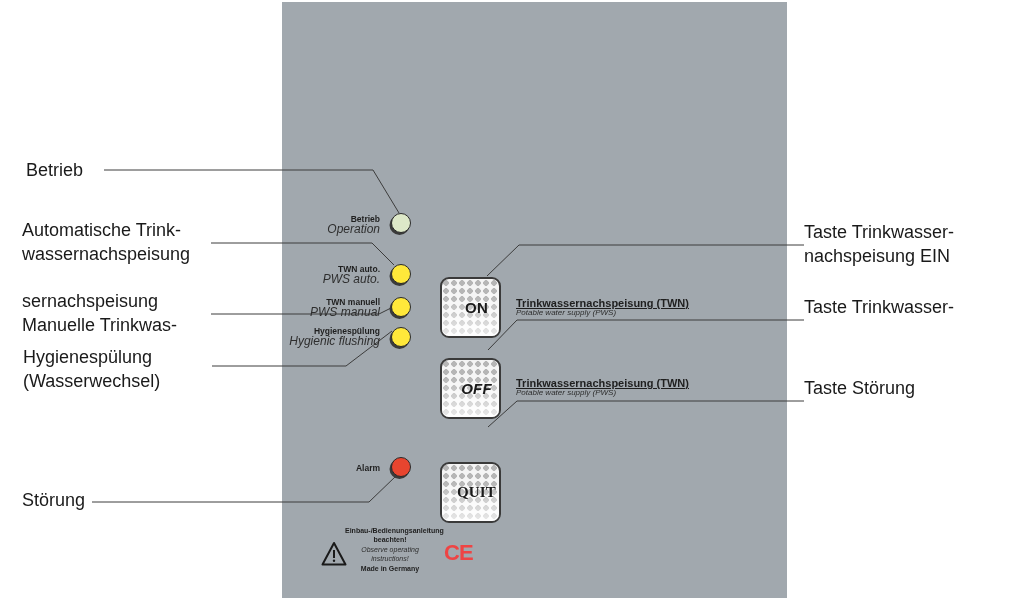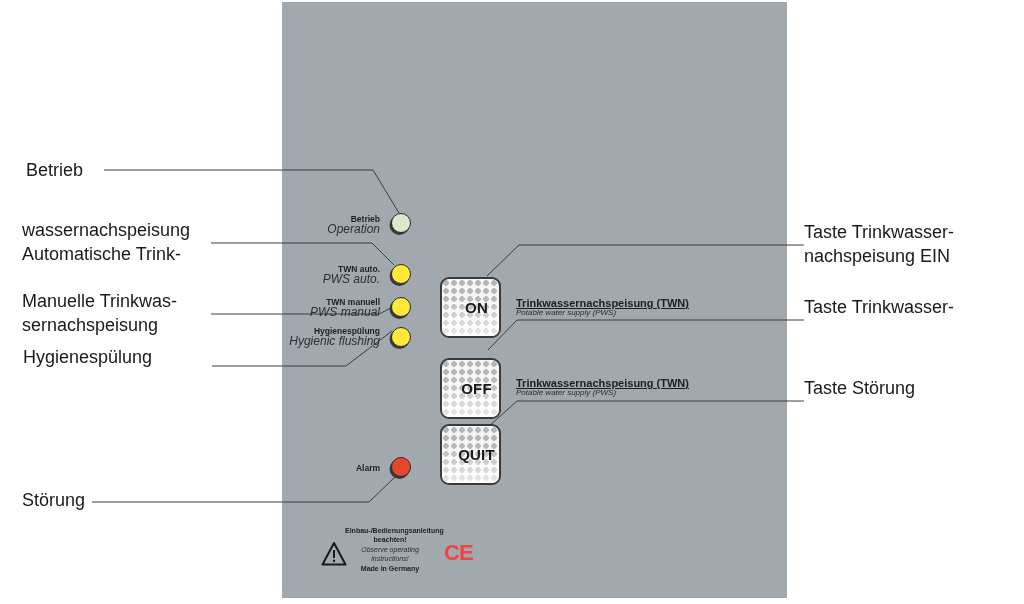--- a/index.html
+++ b/index.html
@@ -49,29 +49,30 @@
     <polyline points="487,276 519,245 804,245"></polyline>
     <polyline points="488,350 517,320 804,320"></polyline>
     <polyline points="488,427 517,401 804,401"></polyline>
   </g>
 </svg>
 
 <div class="callout" style="left:26px; top:158px;">
   <div>Betrieb</div>
 </div>
 <div class="callout" style="left:22px; top:218px;">
+  <div>Automatische Trink-</div>
   <div>wassernachspeisung</div>
-  <div>Automatische Trink-</div>
 </div>
 <div class="callout" style="left:22px; top:289px;">
+  <div>sernachspeisung</div>
   <div>Manuelle Trinkwas-</div>
-  <div>sernachspeisung</div>
 </div>
 <div class="callout" style="left:23px; top:345px;">
   <div>Hygienespülung</div>
+  <div>(Wasserwechsel)</div>
 </div>
 <div class="callout" style="left:22px; top:488px;">
   <div>Störung</div>
 </div>
 
 <div class="callout" style="left:804px; top:220px;">
   <div>Taste Trinkwasser-</div>
   <div>nachspeisung EIN</div>
 </div>
 <div class="callout" style="left:804px; top:295px;">
@@ -103,24 +104,24 @@
 
 <div class="led" style="left:391px; top:213px; background:#dde8c8;"></div>
 <div class="led" style="left:391px; top:264px; background:#ffe83a;"></div>
 <div class="led" style="left:391px; top:297px; background:#ffe83a;"></div>
 <div class="led" style="left:391px; top:327px; background:#ffe83a;"></div>
 <div class="led" style="left:391px; top:457px; background:#e8452f;"></div>
 
 <div class="btn" style="left:440px; top:277px;">
   <span>ON</span>
 </div>
-<div class="btn" style="left:440px; top:358px;">
+<div class="btn" style="left:440px; top:358px;font-style:italic;">
   <span>OFF</span>
 </div>
-<div class="btn" style="left:440px; top:424px;">
+<div class="btn" style="left:440px; top:462px;font-family:Liberation Serif, serif;">
   <span>QUIT</span>
 </div>
 
 <div class="btn-desc" style="top:298px;">
   <span class="de">Trinkwassernachspeisung (TWN)</span>
   <span class="en">Potable water supply (PWS)</span>
 </div>
 <div class="btn-desc" style="top:378px;">
   <span class="de">Trinkwassernachspeisung (TWN)</span>
   <span class="en">Potable water supply (PWS)</span>

